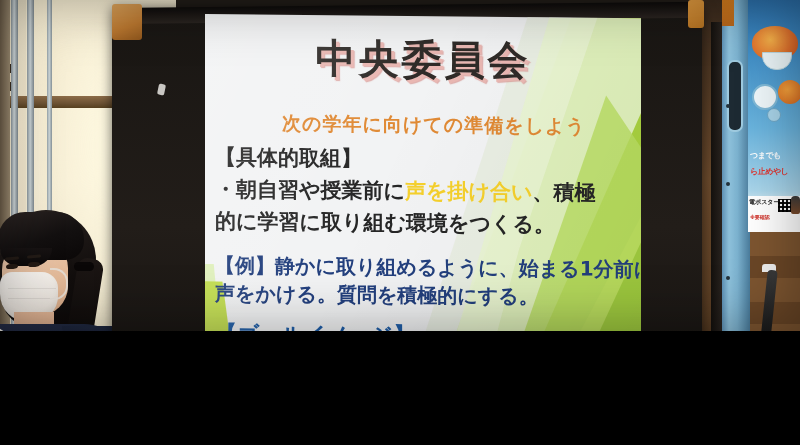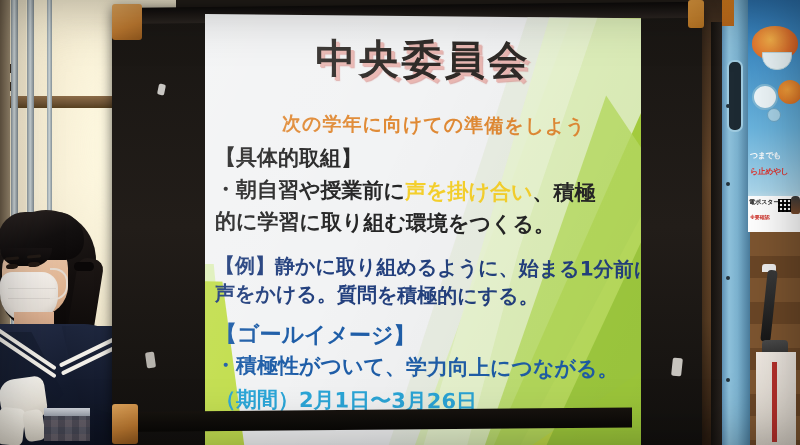--- a/index.html
+++ b/index.html
@@ -1,19 +1,19 @@
 <!DOCTYPE html>
 <html><head>
 <meta charset="utf-8">
 <style>
   html,body{margin:0;padding:0;background:#000;}
   body{font-family:"DejaVu Sans","Liberation Sans",sans-serif;}
 
   #scene{
-    position:relative;width:800px;height:445px;overflow:hidden;
+    position:relative;width:800px;height:331px;overflow:hidden;
     background:#1b1916;
   }
 
   
   .bg-room{position:absolute;inset:0;background:#241f1a;}
 
   
   .window-wall{
     position:absolute;left:0;top:0;width:176px;height:445px;
     background:linear-gradient(180deg,#e8dfc6 0%, #f3e9cf 28%, #f0e6cd 55%, #dcd3bd 100%);

